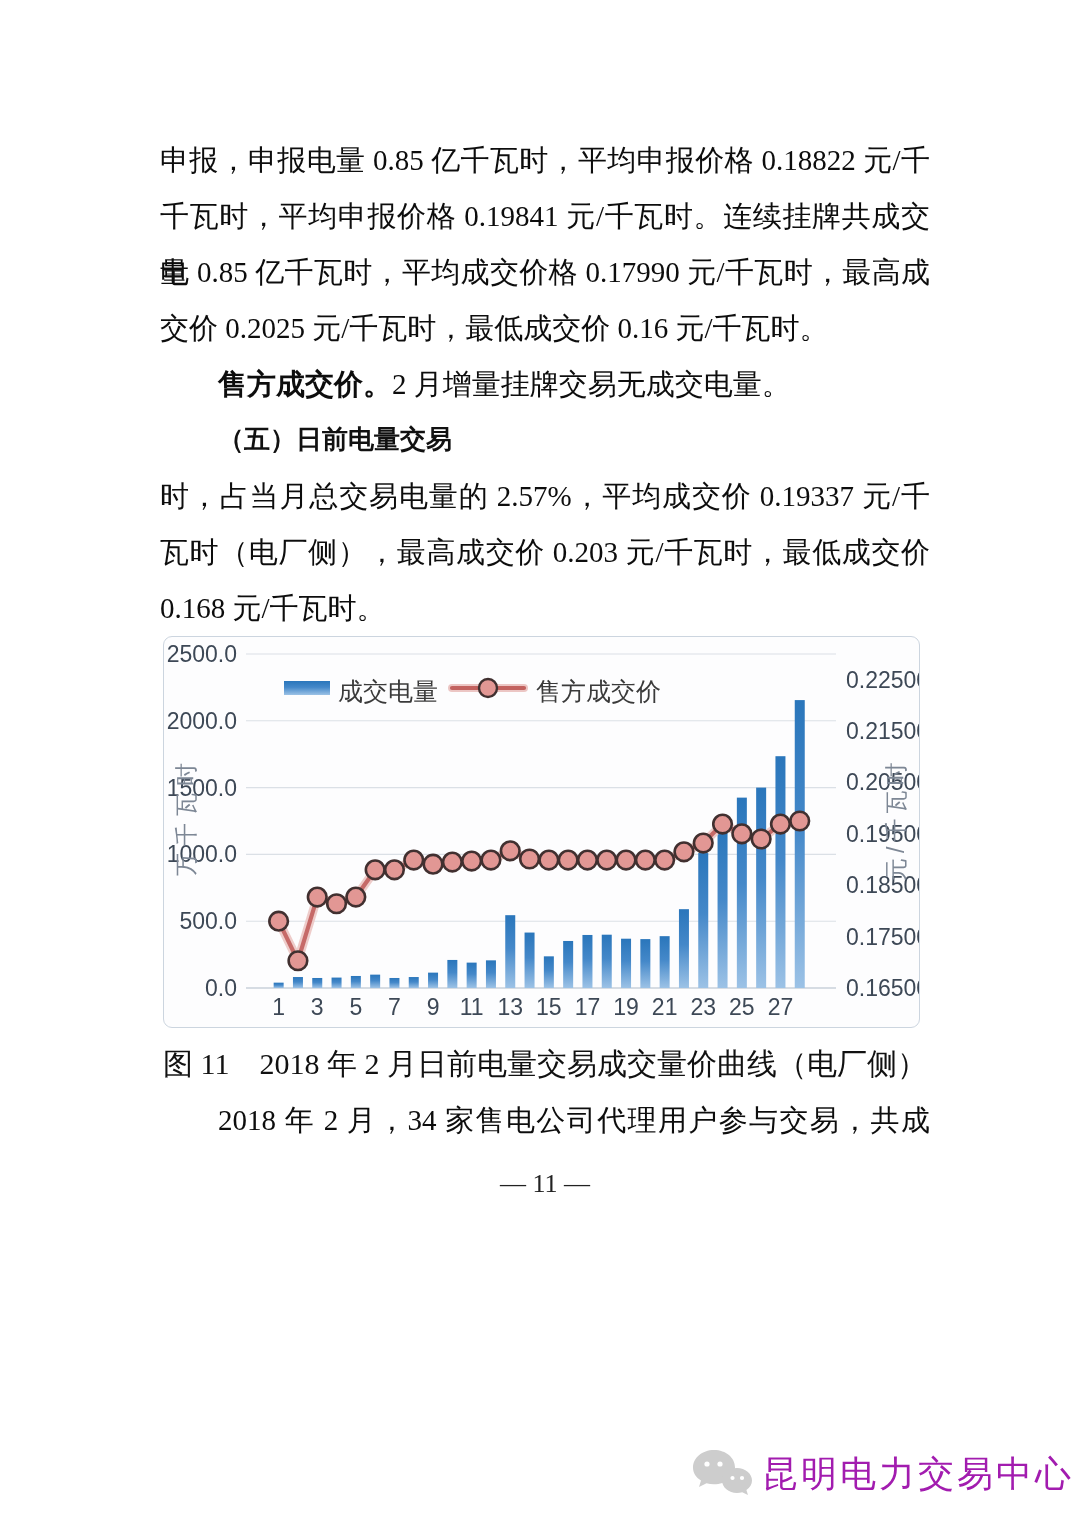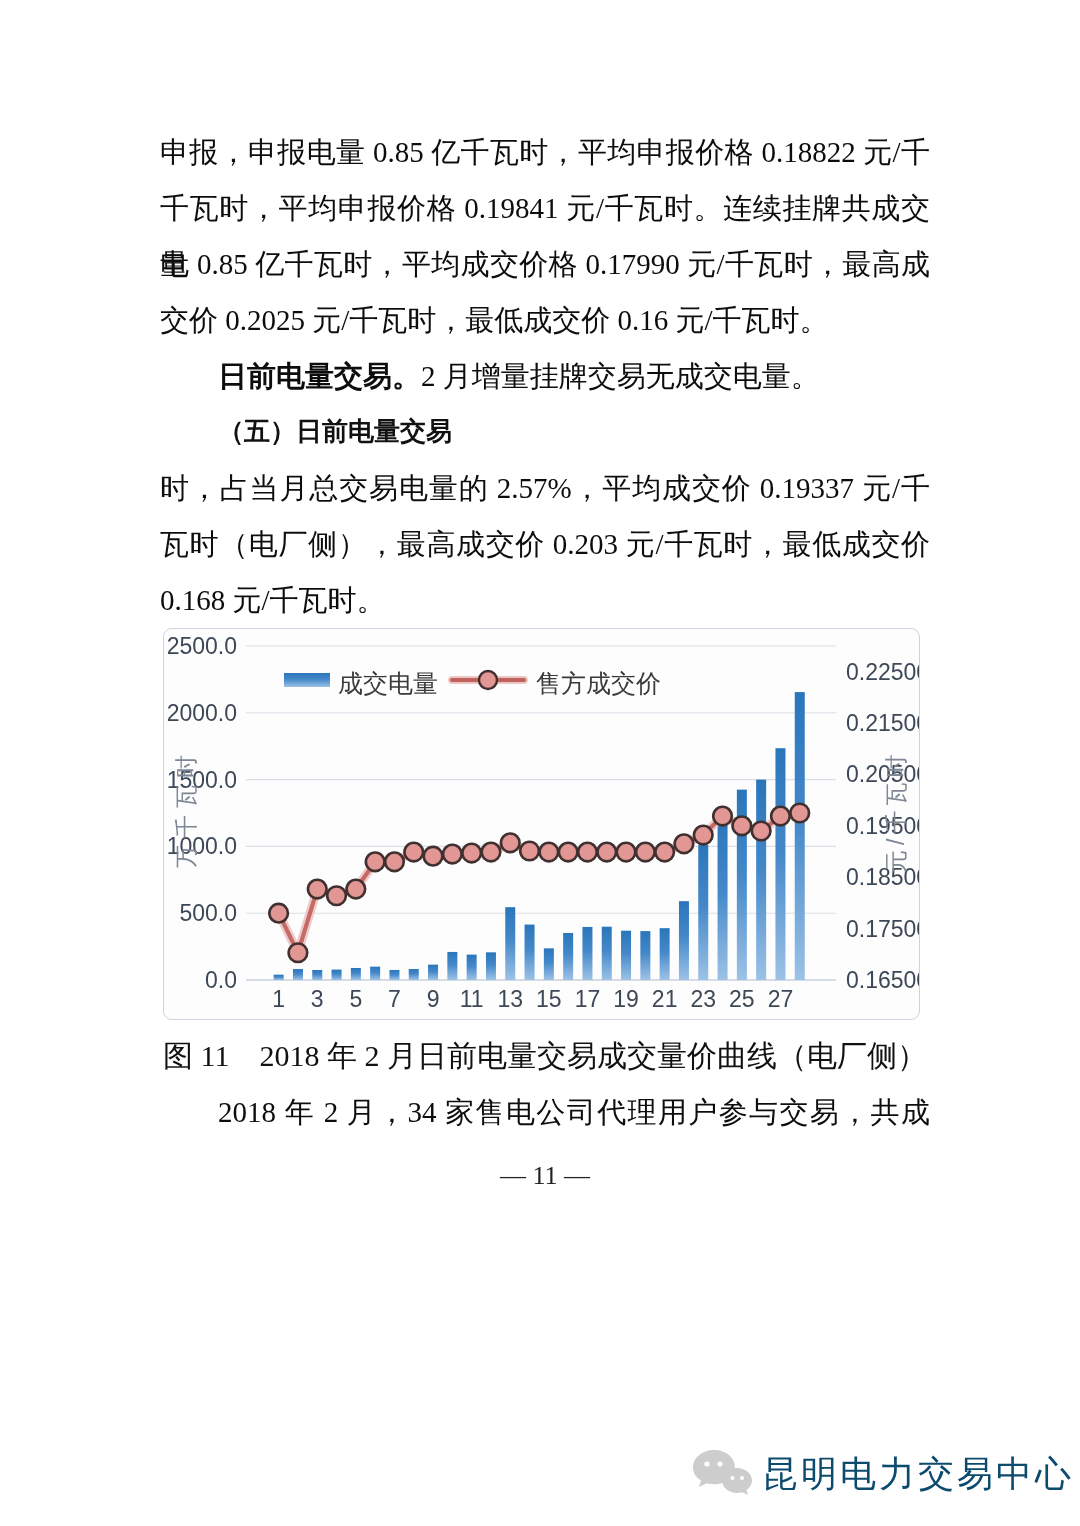--- a/index.html
+++ b/index.html
@@ -7,21 +7,21 @@
     position:relative;
     width:1080px;height:1526px;
     margin:0 auto;
     background:#ffffff;
     font-family:"Liberation Serif","DejaVu Serif",serif;
     color:#111;
     overflow:hidden;
   }
   .content{
     position:absolute;
-    left:160px;top:124px;
+    left:160px;top:132px;
     width:770px;
   }
   .line{
     font-size:29px;
     line-height:56px;
     height:56px;
     white-space:nowrap;
     color:#0d0d0d;
   }
   .line.wrap{white-space:normal;}
@@ -61,21 +61,21 @@
     font-size:26px;
     line-height:40px;
     text-align:center;
     width:770px;
     color:#222;
   }
   .watermark{
     position:absolute;
     right:6px;bottom:24px;
     display:flex;align-items:center;
-    color:#0c4a6e;
+    color:#a21caf;
     font-family:"Liberation Sans","DejaVu Sans",sans-serif;
     font-size:36px;
     letter-spacing:3px;
     user-select:none;
   }
   .watermark svg{margin-right:8px;}
   svg text{font-family:"Liberation Sans","DejaVu Sans",sans-serif;}
 </style>
 </head>
 <body>
@@ -83,21 +83,21 @@
 <div class="page">
   <div class="content">
     <div id="blocks-top">
         <div>
           <div class="line full"><span>申报，申报电量 0.85 亿千瓦时，平均申报价格 0.18822 元/千</span></div>
           <div class="line full"><span>千瓦时，平均申报价格 0.19841 元/千瓦时。连续挂牌共成交电</span></div>
           <div class="line full"><span>量 0.85 亿千瓦时，平均成交价格 0.17990 元/千瓦时，最高成</span></div>
           <div class="line wrap"><span>交价 0.2025 元/千瓦时，最低成交价 0.16 元/千瓦时。</span></div>
         </div>
         <div>
-          <div class="line wrap indent"><b>日前电量交易。</b><span>2 月增量挂牌交易无成交电量。</span></div>
+          <div class="line wrap indent"><b>售方成交价。</b><span>2 月增量挂牌交易无成交电量。</span></div>
         </div>
         <div class="heading">（五）日前电量交易</div>
         <div>
           <div class="line full"><span>时，占当月总交易电量的 2.57%，平均成交价 0.19337 元/千</span></div>
           <div class="line full"><span>瓦时（电厂侧），最高成交价 0.203 元/千瓦时，最低成交价</span></div>
           <div class="line wrap"><span>0.168 元/千瓦时。</span></div>
         </div>
       </div>
 
     <div class="figure-box">

